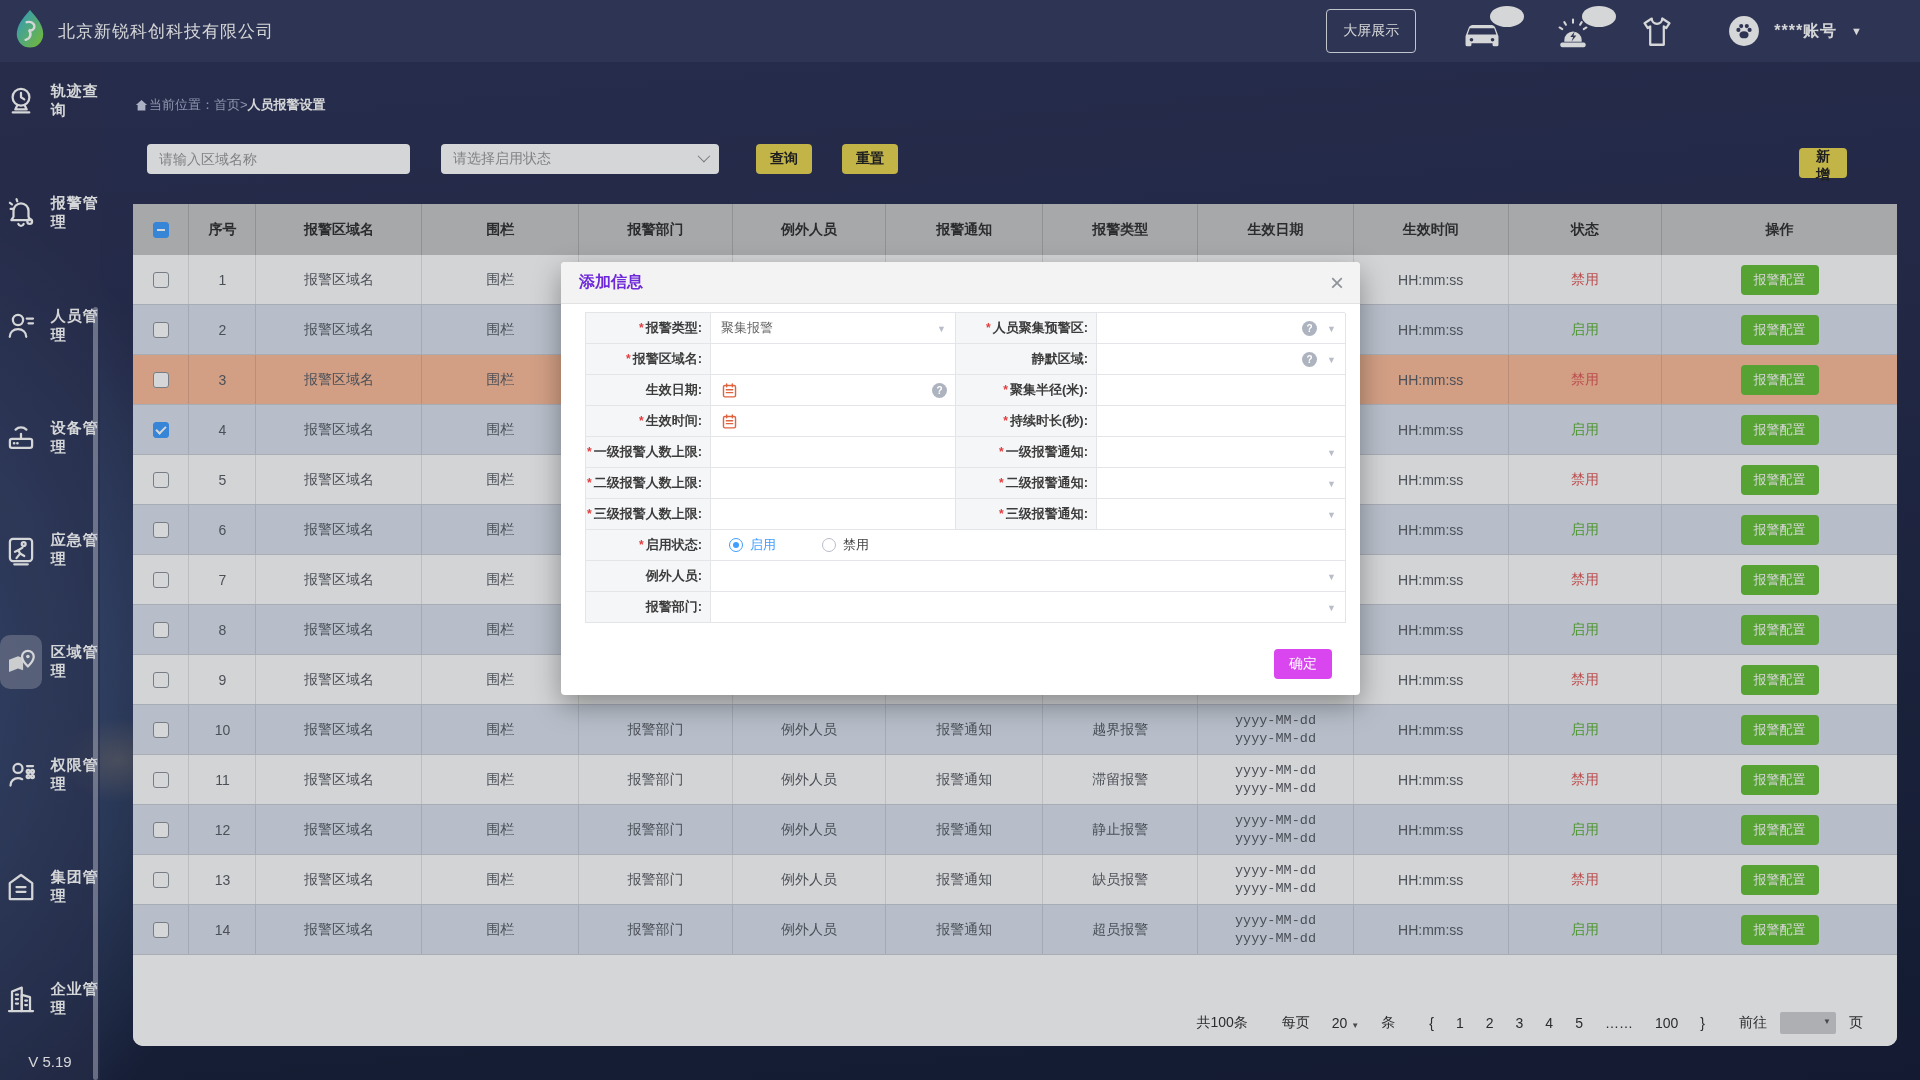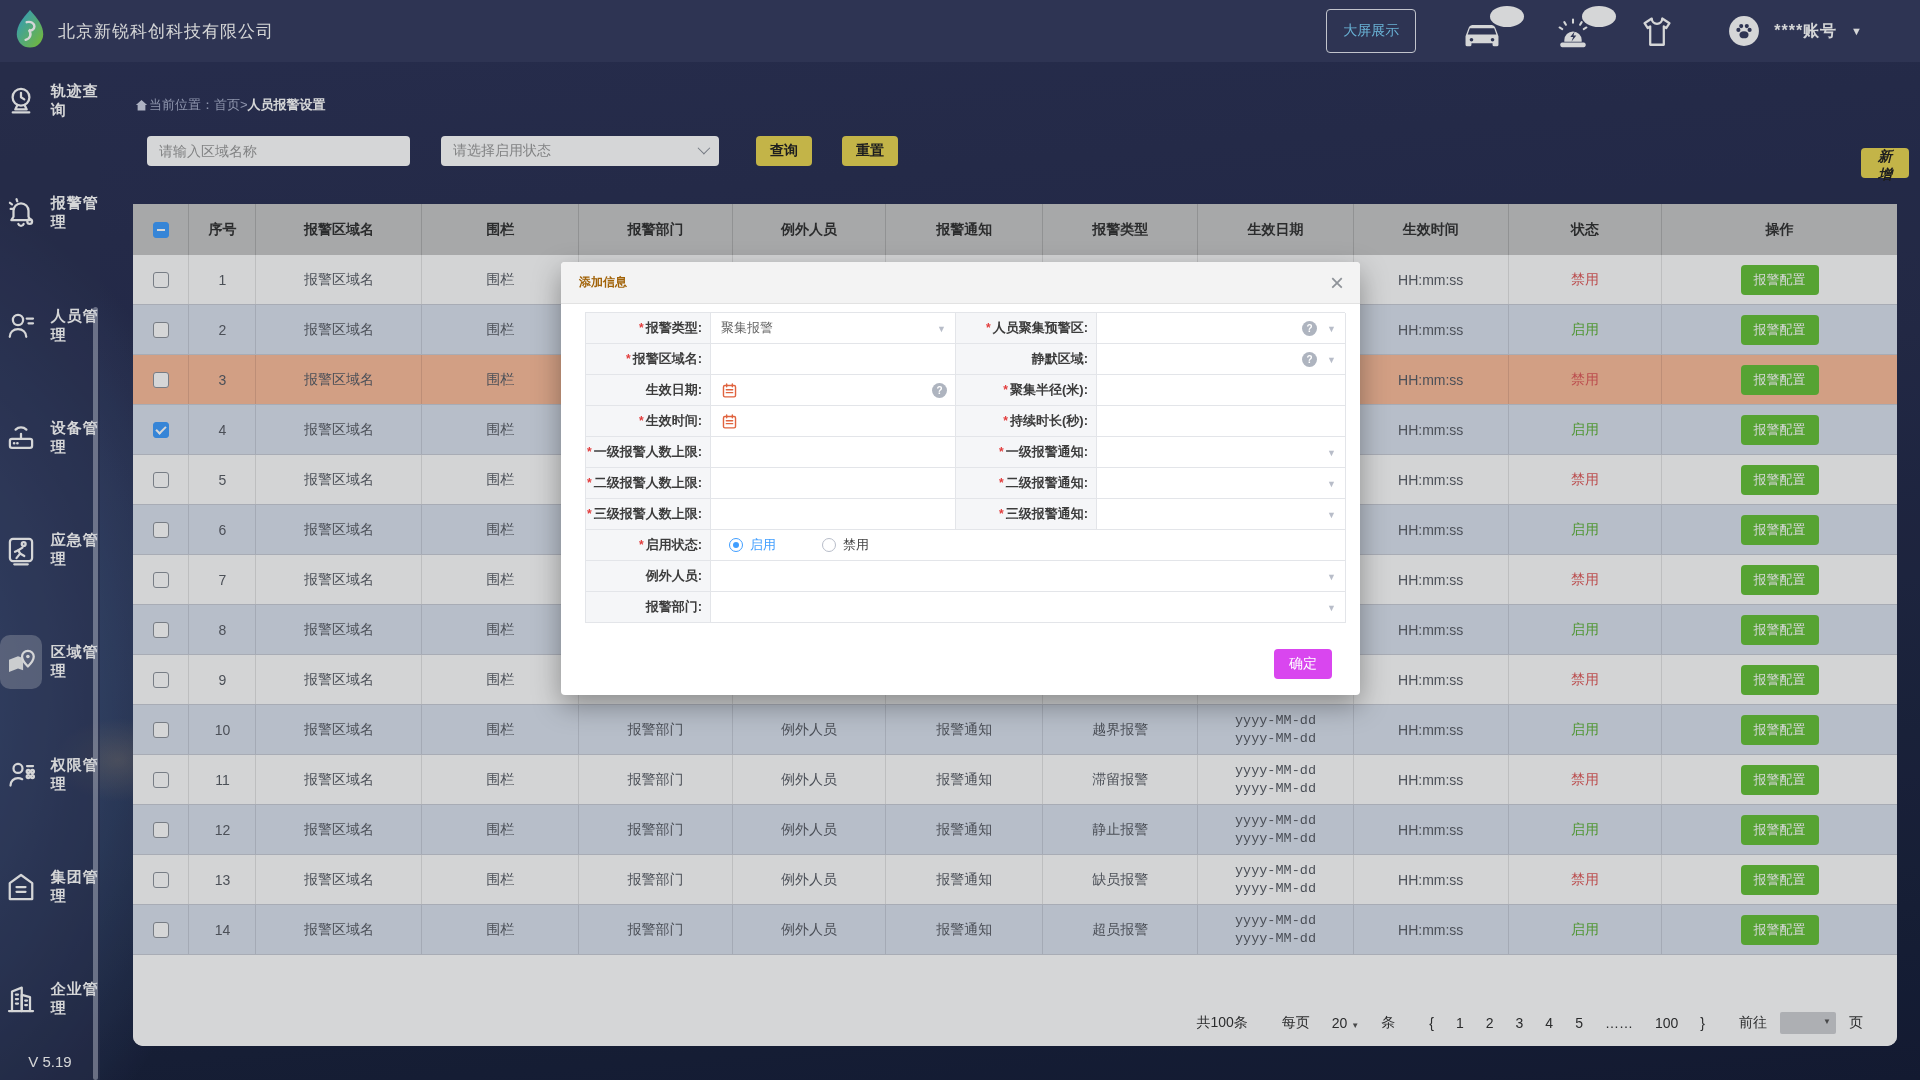--- a/index.html
+++ b/index.html
@@ -11,21 +11,21 @@
       radial-gradient(90px 60px at 118px 760px, rgba(255,205,130,.18), transparent 70%),
       radial-gradient(640px 880px at -150px 700px, rgba(99,137,193,.85), rgba(40,52,88,0) 62%),
       linear-gradient(175deg,#2e3459 0%, #282e4f 40%, #1e2642 72%, #161e38 100%);
   }
   
   .topbar { position:absolute; left:0; top:0; width:1920px; height:62px;
     background:#373d61; display:flex; align-items:center; z-index:10; }
   .logo { width:36px; height:44px; margin-left:12px; }
   .company { color:#fff; font-size:17px; font-weight:normal; margin-left:10px; letter-spacing:1px; }
   .top-right { position:absolute; right:58px; top:0; height:62px; display:flex; align-items:center; }
-  .bigscreen-btn { color:#7dd3fc; font-size:14px; border:1px solid #e8eaf2; border-radius:4px;
+  .bigscreen-btn { color:#ffffff; font-size:14px; border:1px solid #e8eaf2; border-radius:4px;
     padding:12px 16px; background:transparent; cursor:pointer; }
   .top-icon { position:relative; margin-left:46px; width:46px; height:34px; }
   .top-icon svg { position:absolute; left:0; bottom:0; }
   .badge { position:absolute; right:-16px; top:-8px; width:34px; height:21px; background:#fff; border-radius:50%; }
   .tshirt-icon { margin-left:40px; }
   .paw-avatar { margin-left:42px; width:32px; height:32px; }
   .account { color:#fff; font-size:16px; font-weight:bold; margin-left:14px; letter-spacing:1px; }
   .acct-caret { color:#fff; font-size:11px; margin-left:14px; }
   
   .sidebar { position:absolute; left:0; top:62px; width:100px; height:1018px;
@@ -36,33 +36,33 @@
     display:flex; flex-direction:column; justify-content:space-between; }
   .side-item { display:flex; flex-direction:row; align-items:center; gap:9px; cursor:pointer; }
   .side-item .ic { width:54px; height:54px; display:flex; align-items:center; justify-content:center; border-radius:10px; }
   .side-item.active .ic { background:rgba(255,255,255,.25); }
   .side-item .lbl { color:#fff; font-size:15px; font-weight:bold; letter-spacing:1px; }
   .version { position:absolute; left:0; bottom:10px; width:100px; text-align:center; color:#fff; font-size:15px; }
   
   .breadcrumb { position:absolute; left:134px; top:96px; display:flex; align-items:center; gap:0; z-index:4; }
   .breadcrumb .pre { color:#aab1cc; font-size:13px; }
   .breadcrumb .cur { color:#fff; font-size:13px; font-weight:bold; }
-  .filterbar { position:absolute; left:147px; top:140px; height:22px; display:flex; align-items:center; z-index:4; }
+  .filterbar { position:absolute; left:147px; top:148px; height:22px; display:flex; align-items:center; z-index:4; }
   .f-input { width:263px; height:30px; border:none; border-radius:4px; background:#fff;
     padding:0 12px; font-size:14px; color:#555; font-family:inherit; }
   .f-input::placeholder { color:#9b9b9b; }
   .f-select { position:relative; width:278px; height:30px; margin-left:31px; border-radius:4px;
     background:#fff; display:flex; align-items:center; padding:0 12px; cursor:pointer; }
   .f-select .ph { color:#9b9b9b; font-size:14px; }
   .f-select .chev { position:absolute; right:12px; top:9px; width:9px; height:9px;
     border-right:1.5px solid #8a8f99; border-bottom:1.5px solid #8a8f99; transform:rotate(45deg) translateY(-2px); }
   .ybtn { height:30px; padding:0 14px; border:none; border-radius:4px; background:#ead654;
     color:#222; font-size:14px; font-weight:bold; cursor:pointer; font-family:inherit; }
   .btn-query { margin-left:37px; } .btn-reset { margin-left:30px; }
-  .btn-add { position:absolute; left:1861px; top:148px; width:48px; z-index:4;font-style:italic; }
+  .btn-add { position:absolute; left:1799px; top:148px; width:48px; z-index:4; }
   
   .tablewrap { position:absolute; left:133px; top:204px; width:1764px; height:842px;
     border-radius:0 0 10px 10px; overflow:hidden; z-index:4; background:#fff; }
   .thead { display:flex; height:51px; background:#c8c8c8; }
   .thead .th { display:flex; align-items:center; justify-content:center; font-size:14px; font-weight:bold;
     color:#333; border-right:1px solid #aeaeae; }
   .thead .th:last-child { border-right:none; }
   .trow { display:flex; height:50px; border-bottom:1px solid #c9cdd6; }
   .trow .td { display:flex; flex-direction:column; align-items:center; justify-content:center;
     font-size:14px; color:#5a5e66; border-right:1px solid rgba(0,0,0,.10); overflow:hidden; }
@@ -88,21 +88,21 @@
   .pager .num { cursor:pointer; }
   .mini-caret { font-size:8px; color:#555; margin-left:4px; }
   .goto-select { width:56px; height:22px; background:#cfd0d4; border-radius:2px; position:relative; cursor:pointer; }
   .goto-select .mini-caret { position:absolute; right:5px; top:5px; }
   
   .overlay { position:absolute; inset:0; background:rgba(8,10,20,.17); z-index:40; }
   .modal { position:absolute; left:561px; top:262px; width:799px; height:433px; background:#fff;
     border-radius:4px; z-index:60; box-shadow:0 10px 28px rgba(0,0,0,.35); }
   .m-head { height:42px; background:#f3f3f3; border-bottom:1px solid #e2e2e2; display:flex;
     align-items:center; justify-content:space-between; padding:0 16px 0 18px; border-radius:4px 4px 0 0; }
-  .m-title { font-size:12px; font-weight:bold; color:#a16207; }
+  .m-title { font-size:16px; font-weight:bold; color:#6d28d9; }
   .m-close { font-size:24px; color:#8f9399; cursor:pointer; line-height:1; }
   .m-form { position:absolute; left:24px; top:50px; width:760px; display:grid;
     grid-template-columns:125px 245px 141px 249px; border-top:1px solid #e3e5e9; border-left:1px solid #e3e5e9; }
   .m-cell { height:31px; border-right:1px solid #e3e5e9; border-bottom:1px solid #e3e5e9;
     display:flex; align-items:center; position:relative; }
   .m-label { background:#f5f6f8; justify-content:flex-end; padding-right:8px; font-size:13px; color:#3c3c3c; font-weight:bold; white-space:nowrap; }
   .m-label .req { color:#e23c3c; margin-right:2px; font-size:12px; }
   .m-input { background:#fff; padding:0 10px; font-size:13px; color:#666; cursor:text; }
   .m-input .caret { position:absolute; right:9px; top:11px; font-size:9px; color:#b8bdc9; }
   .m-input .help { width:15px; height:15px; border-radius:50%; background:#aeb4bf; color:#fff; font-size:10px;

